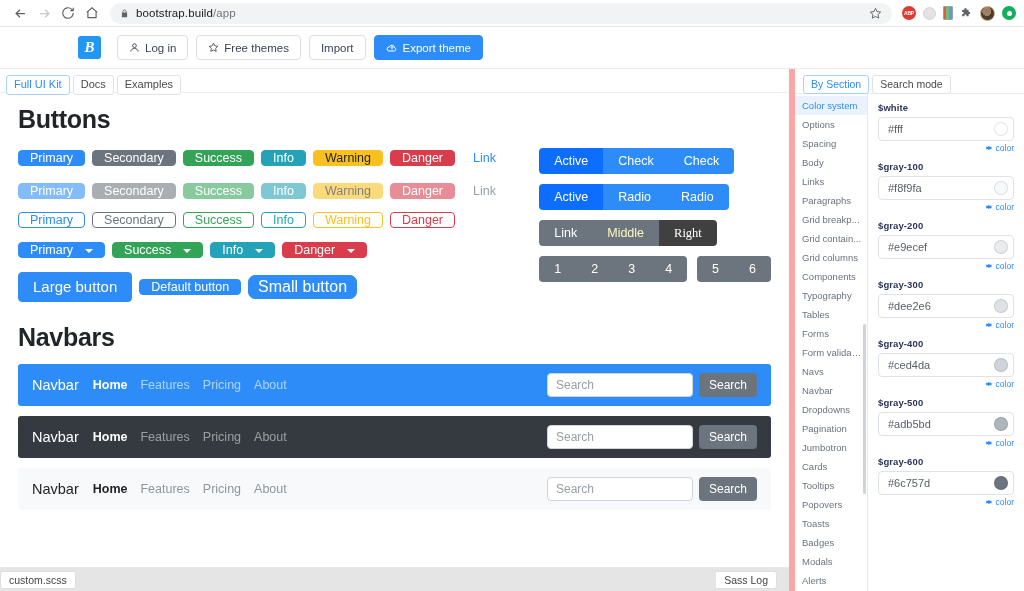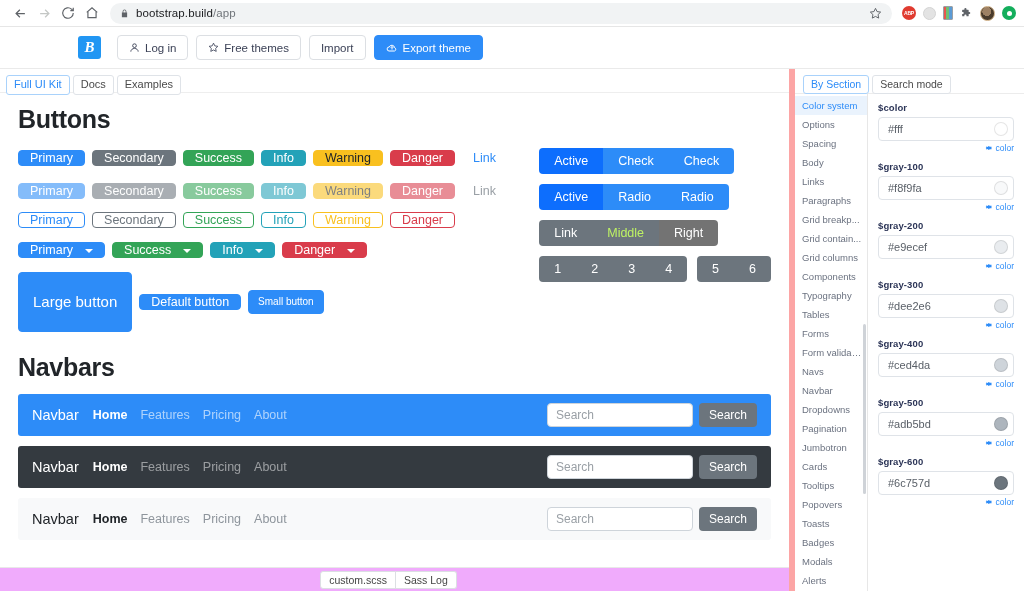--- a/index.html
+++ b/index.html
@@ -199,22 +199,22 @@
 
   
   .caret {
     display: inline-block;
     border-left: 4px solid transparent;
     border-right: 4px solid transparent;
     border-top: 4px solid currentColor;
     margin-left: 12px;
     vertical-align: middle;
   }
-  .bb.lg { font-size: 15px; padding: 22px 14px; }
-  .bb.sm { font-size: 10px; padding: 4px 9px; }
+  .bb.lg { font-size: 15px; padding: 7px 14px; }
+  .bb.sm { font-size: 16px; padding: 4px 9px; border-radius: 7px; }
 
   
   .bgroup { display: inline-flex; margin-bottom: 10px; }
   .bgroup .bb {
     border-radius: 0;
     margin: 0;
     padding: 5px 14px;
   }
   .bgroup .bb:first-child { border-radius: 4px 0 0 4px; }
   .bgroup .bb:last-child { border-radius: 0 4px 4px 0; }
@@ -264,25 +264,25 @@
   .nb.light { background: #f8f9fa; }
   .nb.light .nb-brand { color: #212529; }
   .nb.light .nb-link { color: #8e959c; }
   .nb.light .nb-link.active { color: #212529; font-weight: bold; }
 
   
   .bottom-bar {
     position: absolute;
     left: 0; right: 0; bottom: 0;
     height: 24px;
-    background: #f0abfc;
+    background: #e5e5e5;
     border-top: 1px solid #e8e8e8;
     display: flex;
     align-items: center;
-    justify-content: center;
+    justify-content: space-between;
     padding-right: 12px;
     gap: 0;
   }
   .sbtn {
     font-size: 10.5px;
     border: 1px solid #dcdfe3;
     background: #fff;
     padding: 2px 8px;
     color: #444;
     cursor: pointer;
@@ -562,22 +562,22 @@
           </div>
           <br>
           <div class="bgroup">
             <button class="bb" id="rg0" style="background: rgb(13, 110, 253); border-color: transparent; color: rgb(255, 255, 255);">Active</button>
             <button class="bb" id="rg1" style="background: rgb(45, 140, 248); border-color: transparent; color: rgb(255, 255, 255);">Radio</button>
             <button class="bb" id="rg2" style="background: rgb(45, 140, 248); border-color: transparent; color: rgb(255, 255, 255);">Radio</button>
           </div>
           <br>
           <div class="bgroup">
             <button class="bb" id="lg0" style="background: rgb(108, 117, 125); border-color: transparent; color: rgb(255, 255, 255);">Link</button>
-            <button class="bb" id="lg1" style="background: rgb(108, 117, 125); border-color: transparent; color: #bef264;">Middle</button>
-            <button class="bb" id="lg2" style="background: #737373; border-color: transparent; color: rgb(255, 255, 255);">Right</button>
+            <button class="bb" id="lg1" style="background: rgb(108, 117, 125); border-color: transparent; color: #fef9c3;">Middle</button>
+            <button class="bb" id="lg2" style="background: #404040; border-color: transparent; color: rgb(255, 255, 255); font-family: Liberation Serif, serif;">Right</button>
           </div>
           <br>
           <div class="grp-row">
             <div class="bgroup">
               <button class="bb" id="ng0" style="background: rgb(108, 117, 125); border-color: transparent; color: rgb(255, 255, 255);">1</button>
               <button class="bb" id="ng1" style="background: rgb(108, 117, 125); border-color: transparent; color: rgb(255, 255, 255);">2</button>
               <button class="bb" id="ng2" style="background: rgb(108, 117, 125); border-color: transparent; color: rgb(255, 255, 255);">3</button>
               <button class="bb" id="ng3" style="background: rgb(108, 117, 125); border-color: transparent; color: rgb(255, 255, 255);">4</button>
             </div>
             <div class="bgroup">
@@ -665,21 +665,21 @@
           <div class="side-nav-item">Tooltips</div>
           <div class="side-nav-item">Popovers</div>
           <div class="side-nav-item">Toasts</div>
           <div class="side-nav-item">Badges</div>
           <div class="side-nav-item">Modals</div>
           <div class="side-nav-item">Alerts</div>
           <div class="side-nav-scroll"></div>
       </div>
 
       <div class="side-fields" id="sideFields">
-          <div class="fld-label">$color</div>
+          <div class="fld-label">$white</div>
           <div class="fld-wrap"><input class="fld-input" value="#fff" style=""><span class="swatch" style="background: rgb(255, 255, 255);"></span></div>
           <div class="fld-meta">
             <span class="gear">
               <svg width="8" height="8" viewBox="0 0 24 24" fill="currentColor">
                 <path d="M12 8a4 4 0 1 0 0 8 4 4 0 0 0 0-8zm9 4l-2-1.2.4-2.3-2.1-1.2-1.7 1.6-2.2-.9L12.7 6h-2.4l-.7 2-2.2.9-1.7-1.6L3.6 8.5 4 10.8 2 12l2 1.2-.4 2.3 2.1 1.2 1.7-1.6 2.2.9.7 2h2.4l.7-2 2.2-.9 1.7 1.6 2.1-1.2-.4-2.3z"></path>
               </svg>
             </span>
             <span>color</span>
           </div>
           <div class="fld-label">$gray-100</div>

